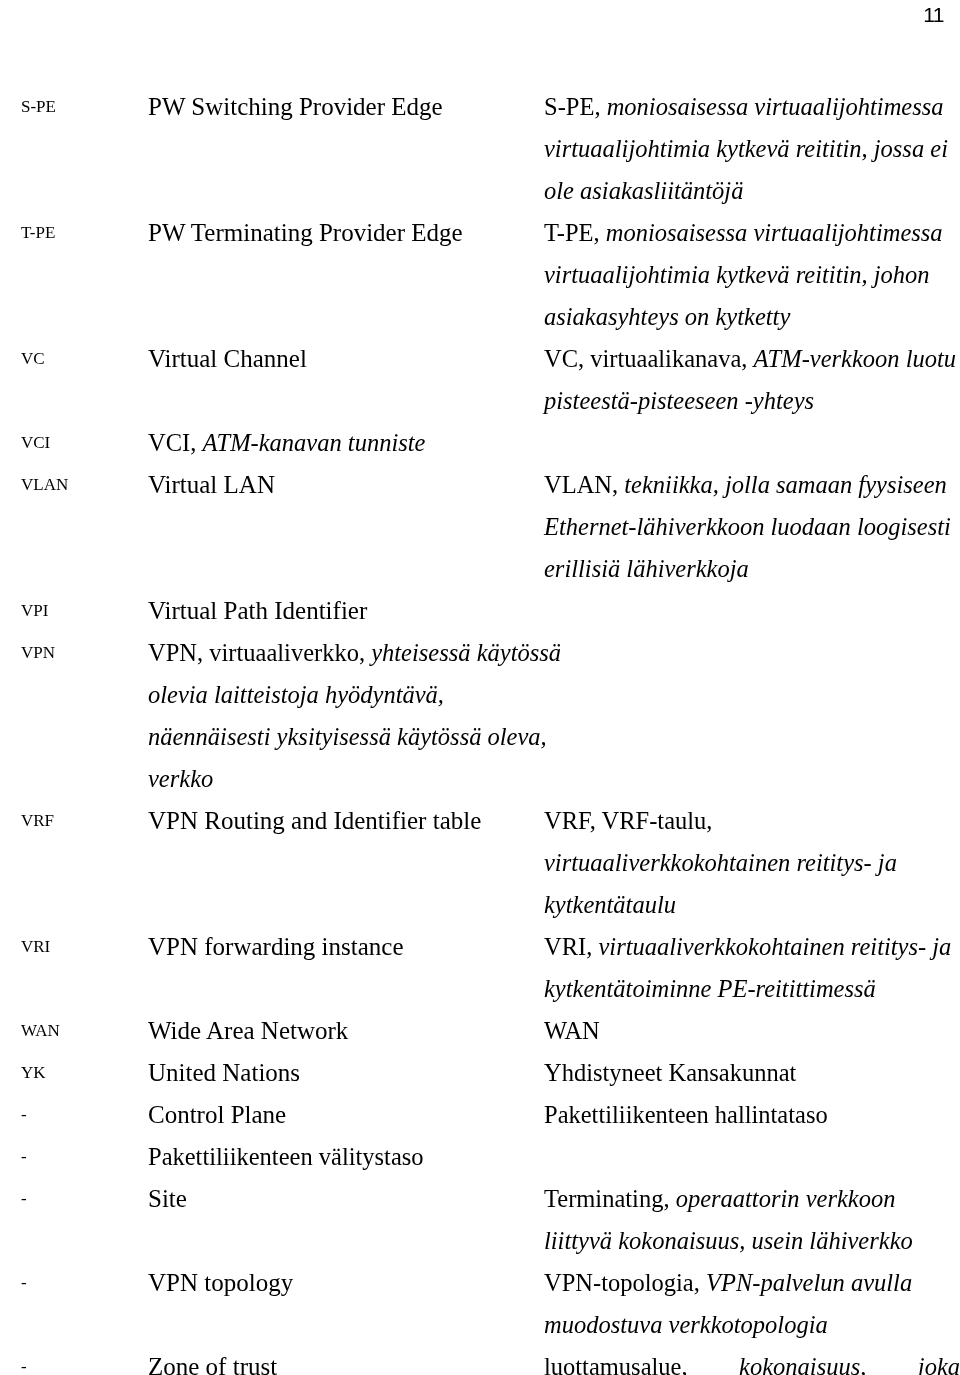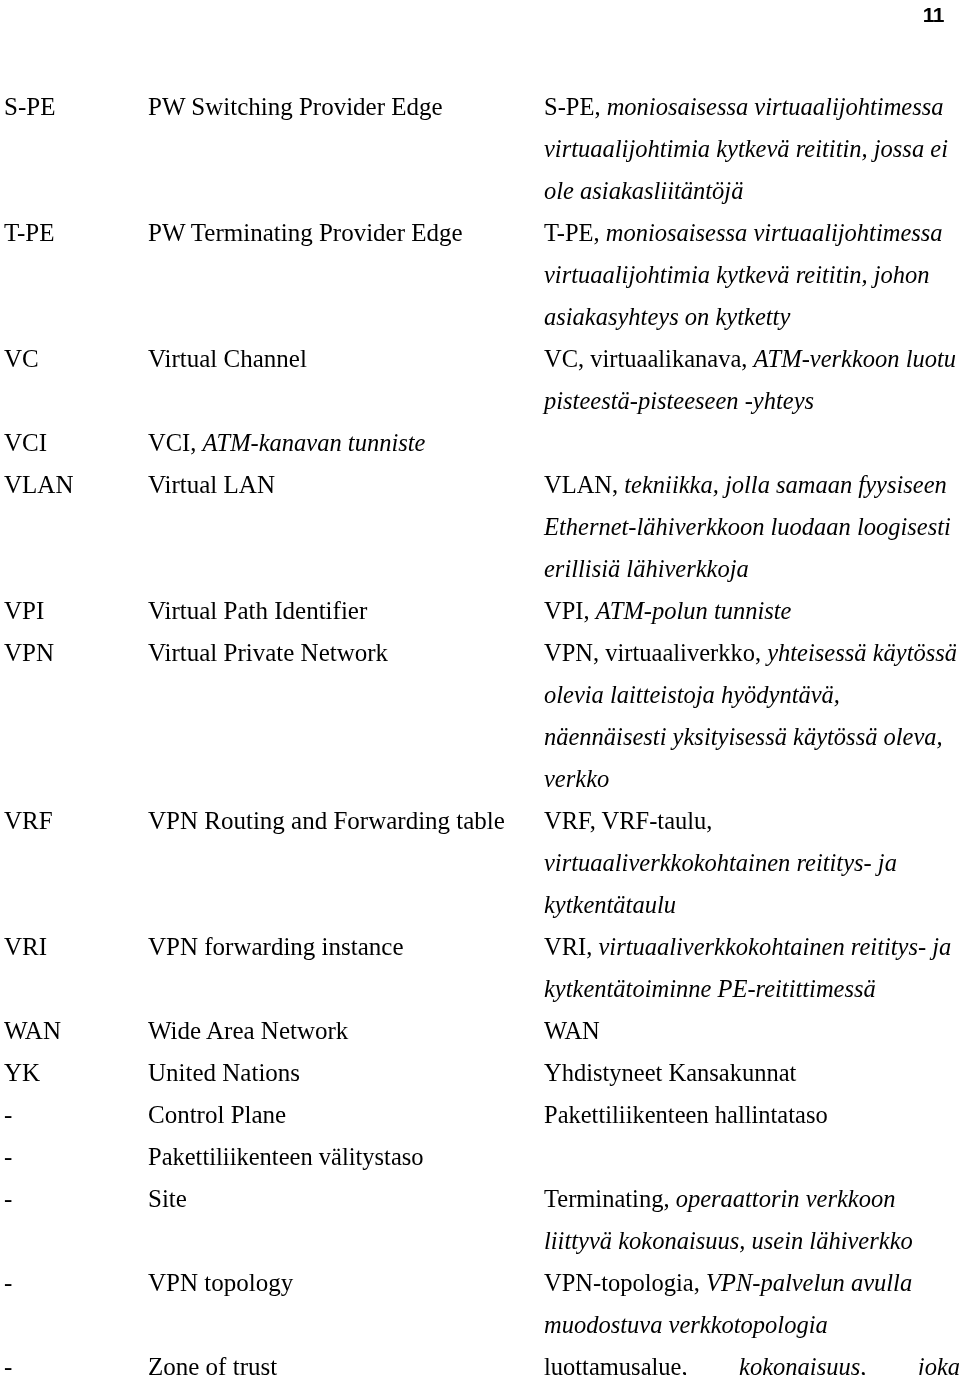--- a/index.html
+++ b/index.html
@@ -22,44 +22,44 @@
     height: 1375px;
     box-sizing: border-box;
   }
 
   .page-number {
     position: absolute;
     top: 4px;
     right: 16px;
     font-family: "Liberation Sans", "DejaVu Sans", sans-serif;
     font-size: 21px;
-    font-weight: bold;
+    font-weight: normal;
     line-height: 1;
     letter-spacing: -0.5px;
   }
 
   .glossary {
     position: absolute;
     top: 86px;
     left: 0;
     width: 960px;
   }
 
   .row {
     display: flex;
     align-items: flex-start;
     width: 960px;
   }
 
   .col-abbr {
     width: 148px;
     flex: 0 0 148px;
-    padding-left: 4px;
+    padding-left: 21px;
     box-sizing: border-box;
-    font-size: 25px;
+    font-size: 17px;
     line-height: 42px;
     white-space: nowrap;
     font-family: Liberation Serif, serif;
   }
 
   .col-en {
     width: 396px;
     flex: 0 0 396px;
     box-sizing: border-box;
     font-size: 25px;
@@ -125,30 +125,28 @@
         <div class="col-fi"><span class="inner"><span class="lead">VCI,</span> <span class="def">ATM-kanavan tunniste</span></span></div>
       </div>
       <div class="row">
         <div class="col-abbr">VLAN</div>
         <div class="col-en">Virtual LAN</div>
         <div class="col-fi"><span class="inner"><span class="lead">VLAN,</span> <span class="def">tekniikka, jolla samaan fyysiseen Ethernet-lähiverkkoon luodaan loogisesti erillisiä lähiverkkoja</span></span></div>
       </div>
       <div class="row">
         <div class="col-abbr">VPI</div>
         <div class="col-en">Virtual Path Identifier</div>
-        <div class="col-fi"><span class="inner"><span class="lead">VPI,</span> <span class="def">ATM-polun tunniste</span></span></div>
       </div>
       <div class="row">
         <div class="col-abbr">VPN</div>
-        <div class="col-en">Virtual Private Network</div>
         <div class="col-fi"><span class="inner"><span class="lead">VPN, virtuaaliverkko,</span> <span class="def">yhteisessä käytössä olevia laitteistoja hyödyntävä, näennäisesti yksityisessä käytössä oleva, verkko</span></span></div>
       </div>
       <div class="row">
         <div class="col-abbr">VRF</div>
-        <div class="col-en">VPN Routing and Forwarding table</div>
+        <div class="col-en">VPN Routing and Identifier table</div>
         <div class="col-fi"><span class="inner"><span class="lead">VRF, VRF-taulu,</span> <span class="def">virtuaaliverkkokohtainen reititys- ja kytkentätaulu</span></span></div>
       </div>
       <div class="row">
         <div class="col-abbr">VRI</div>
         <div class="col-en">VPN forwarding instance</div>
         <div class="col-fi"><span class="inner"><span class="lead">VRI,</span> <span class="def">virtuaaliverkkokohtainen reititys- ja kytkentätoiminne PE-reitittimessä</span></span></div>
       </div>
       <div class="row">
         <div class="col-abbr">WAN</div>
         <div class="col-en">Wide Area Network</div>

